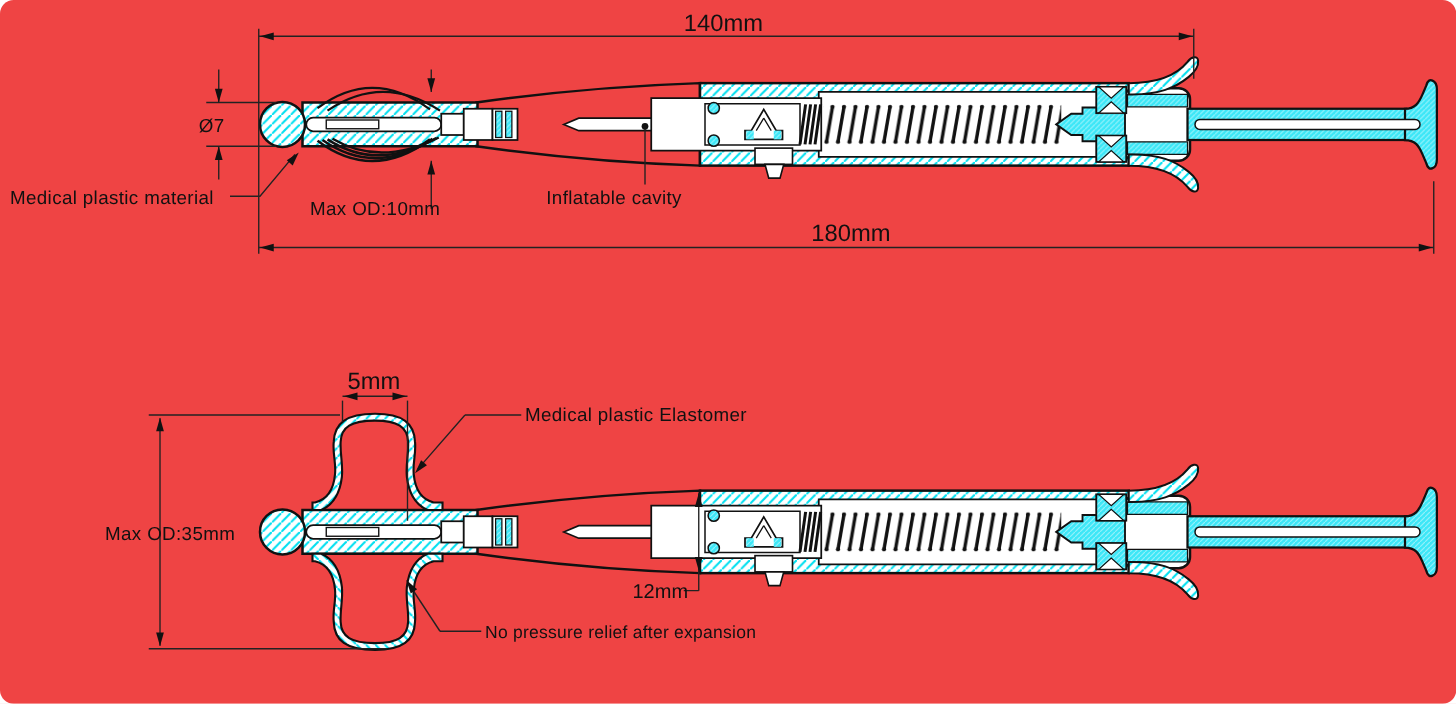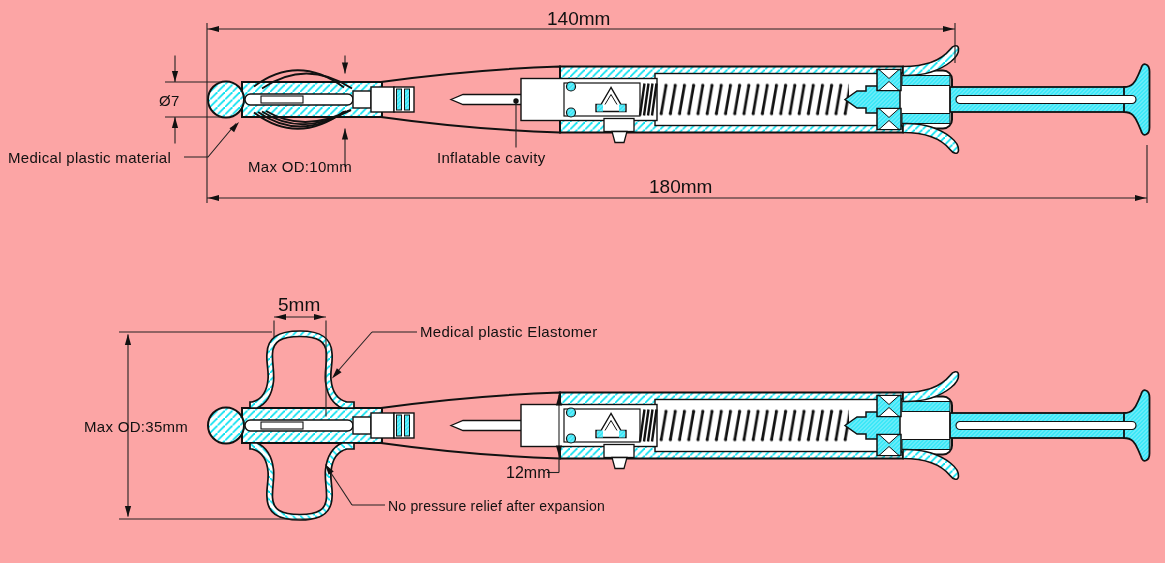--- a/index.html
+++ b/index.html
@@ -1,17 +1,17 @@
 <!DOCTYPE html>
 <html><head>
 <meta charset="utf-8">
 <style>
   html,body{margin:0;padding:0;background:#ffffff;}
-  .canvas{position:relative;width:1165px;height:563px;background:#fca5a5;overflow:hidden;
-          font-family:"Liberation Sans",sans-serif;}
+  .canvas{position:relative;width:1165px;height:563px;background:#ef4444;overflow:hidden;
+          font-family:"Liberation Sans",sans-serif;border-radius:11px;}
   svg{position:absolute;left:0;top:0;}
   text{fill:#111;font-family:"Liberation Sans",sans-serif;}
   .dimtext{font-size:19px;}
   .labtext{font-size:15px;letter-spacing:0.3px;}
   .smtext{font-size:16px;}
   .notetext{font-size:14px;letter-spacing:0.2px;}
   .dimline{stroke:#222;stroke-width:1.1;fill:none;}
   .outline{stroke:#111;fill:none;}
 </style>
 </head>

